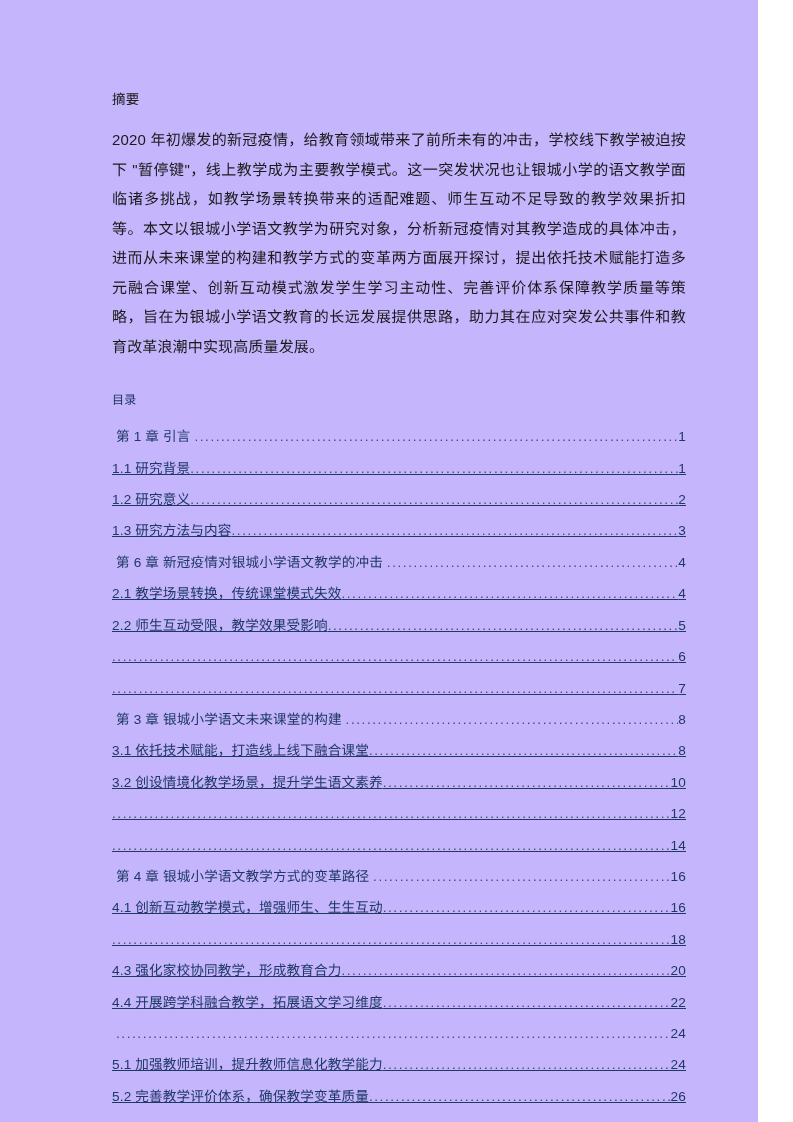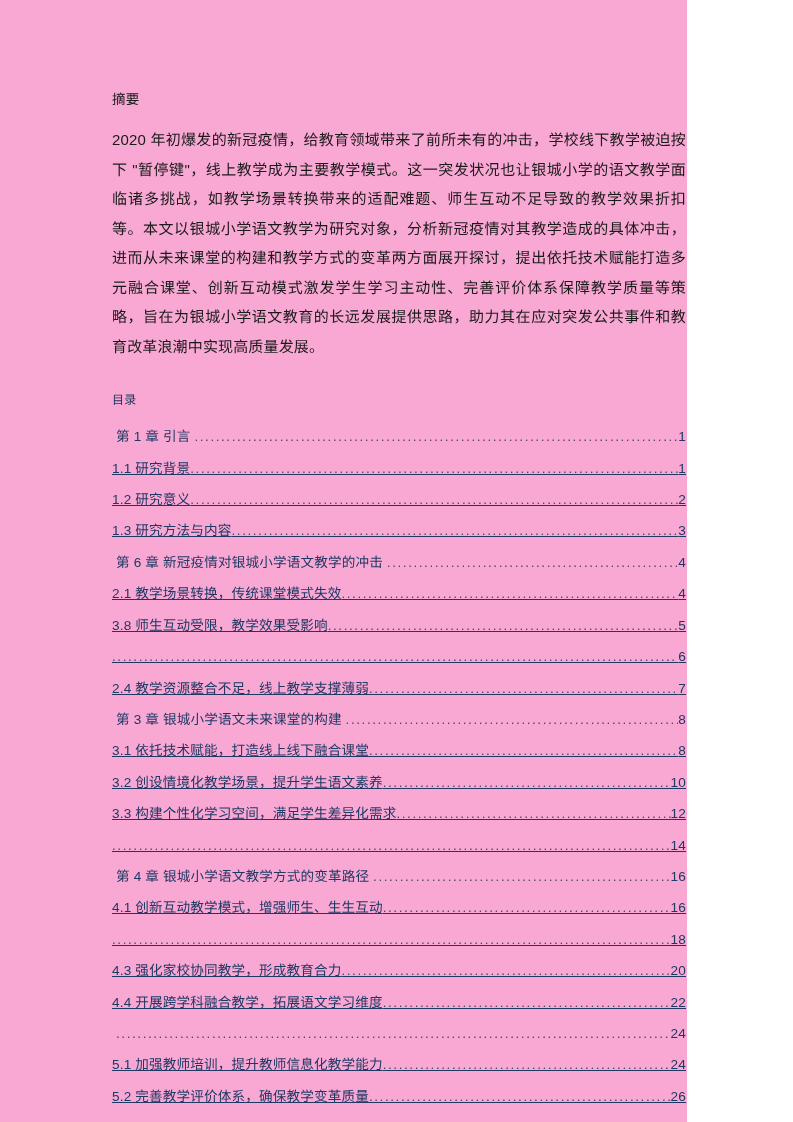--- a/index.html
+++ b/index.html
@@ -6,23 +6,23 @@
   html, body {
     margin: 0;
     padding: 0;
     background: #ffffff;
   }
   body {
     font-family: "Liberation Sans", "DejaVu Sans", sans-serif;
   }
   .page {
     position: relative;
-    width: 687px;
+    width: 758px;
     height: 1122px;
-    background: #f9a8d4;
+    background: #c4b5fd;
     box-sizing: border-box;
     overflow: hidden;
   }
   .content {
     position: absolute;
     left: 112px;
     top: 90px;
     width: 574px;
   }
 
@@ -141,50 +141,48 @@
           <span class="toc-label">第 6 章 新冠疫情对银城小学语文教学的冲击</span>
           <span class="toc-leader"></span>
           <span class="toc-page">4</span>
         </li>
         <li class="toc-entry level-2">
           <span class="toc-label">2.1 教学场景转换，传统课堂模式失效</span>
           <span class="toc-leader"></span>
           <span class="toc-page">4</span>
         </li>
         <li class="toc-entry level-2">
-          <span class="toc-label">3.8 师生互动受限，教学效果受影响</span>
+          <span class="toc-label">2.2 师生互动受限，教学效果受影响</span>
           <span class="toc-leader"></span>
           <span class="toc-page">5</span>
         </li>
         <li class="toc-entry level-2">
           <span class="toc-leader"></span>
           <span class="toc-page">6</span>
         </li>
         <li class="toc-entry level-2">
-          <span class="toc-label">2.4 教学资源整合不足，线上教学支撑薄弱</span>
           <span class="toc-leader"></span>
           <span class="toc-page">7</span>
         </li>
         <li class="toc-entry level-1">
           <span class="toc-label">第 3 章 银城小学语文未来课堂的构建</span>
           <span class="toc-leader"></span>
           <span class="toc-page">8</span>
         </li>
         <li class="toc-entry level-2">
           <span class="toc-label">3.1 依托技术赋能，打造线上线下融合课堂</span>
           <span class="toc-leader"></span>
           <span class="toc-page">8</span>
         </li>
         <li class="toc-entry level-2">
           <span class="toc-label">3.2 创设情境化教学场景，提升学生语文素养</span>
           <span class="toc-leader"></span>
           <span class="toc-page">10</span>
         </li>
         <li class="toc-entry level-2">
-          <span class="toc-label">3.3 构建个性化学习空间，满足学生差异化需求</span>
           <span class="toc-leader"></span>
           <span class="toc-page">12</span>
         </li>
         <li class="toc-entry level-2">
           <span class="toc-leader"></span>
           <span class="toc-page">14</span>
         </li>
         <li class="toc-entry level-1">
           <span class="toc-label">第 4 章 银城小学语文教学方式的变革路径</span>
           <span class="toc-leader"></span>

